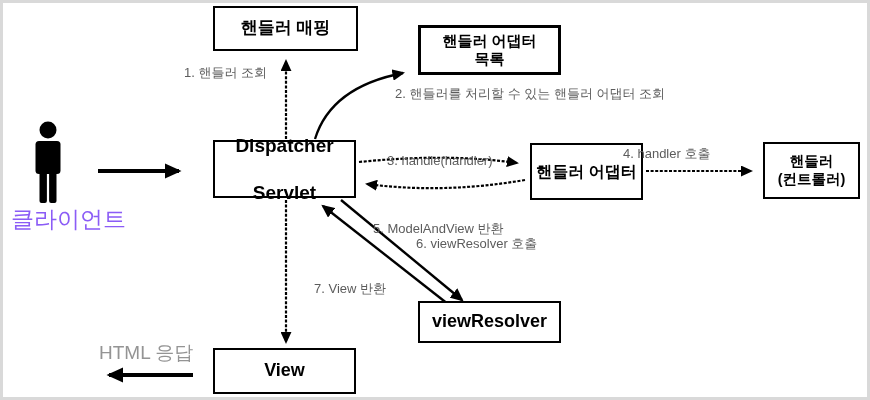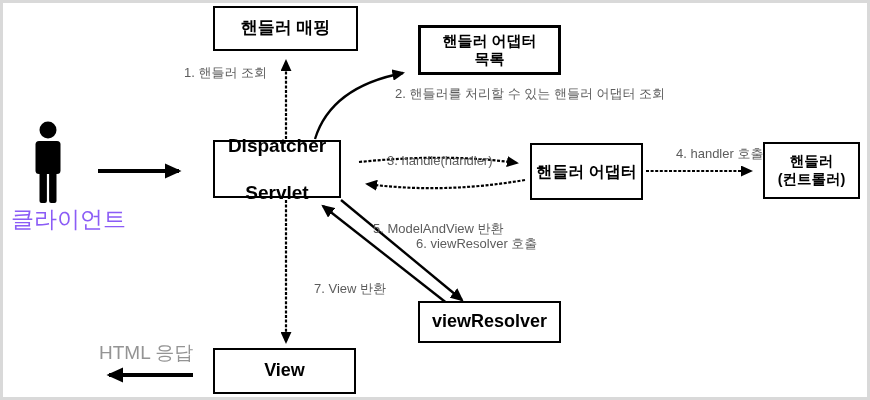--- a/index.html
+++ b/index.html
@@ -21,29 +21,29 @@
   }
   .client-label{
     position:absolute;color:#949494;font-size:19px;white-space:nowrap;z-index:3;
   }
   .actor-caption{
     position:absolute;left:8px;top:201px;color:#8b5cf6;font-size:23px;
     white-space:nowrap;z-index:3;
   }
   #box-handler-mapping{left:210px;top:3px;width:145px;height:45px;font-size:17px;}
   #box-adapter-list{left:415px;top:22px;width:143px;height:50px;font-size:15px;border-width:3px;}
-  #box-dispatcher{left:210px;top:137px;width:128px;height:58px;font-size:19px;gap:24px;}
+  #box-dispatcher{left:210px;top:137px;width:143px;height:58px;font-size:19px;gap:24px;}
   #box-handler-adapter{left:527px;top:140px;width:113px;height:57px;font-size:16px;}
   #box-handler-controller{left:760px;top:139px;width:97px;height:57px;font-size:14.5px;}
   #box-view-resolver{left:415px;top:298px;width:143px;height:42px;font-size:18px;}
   #box-view{left:210px;top:345px;width:143px;height:46px;font-size:18px;}
   #lbl-step1{left:181px;top:61px;}
   #lbl-step2{left:392px;top:82px;}
   #lbl-step3{left:378px;top:150px;margin-left:6px;}
-  #lbl-step4{left:673px;top:142px;}
+  #lbl-step4{left:620px;top:142px;}
   #lbl-step5{left:370px;top:193px;margin-top:24px;}
   #lbl-step6{left:413px;top:232px;}
   #lbl-step7{left:311px;top:277px;}
   #lbl-step8{left:125px;top:271px;}
   #lbl-http-request{left:94px;top:134px;}
   #lbl-html-response{left:96px;top:337px;}
 </style>
 </head>
 <body>
 

